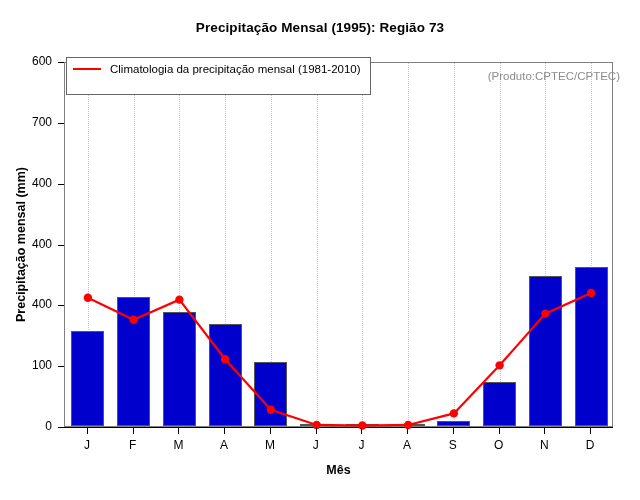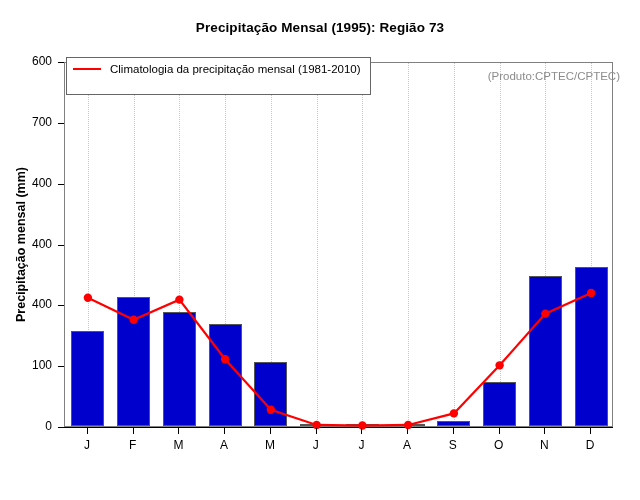--- a/index.html
+++ b/index.html
@@ -294,20 +294,21 @@
       <div class="xtick-label" style="left: 452.875px;">S</div>
       <div class="xtick-mark" style="left: 498.625px;"></div>
       <div class="xtick-label" style="left: 498.625px;">O</div>
       <div class="xtick-mark" style="left: 544.375px;"></div>
       <div class="xtick-label" style="left: 544.375px;">N</div>
       <div class="xtick-mark" style="left: 590.125px;"></div>
       <div class="xtick-label" style="left: 590.125px;">D</div>
     </div>
 
   <div id="ylabel">Precipitação mensal (mm)</div>
+  <div id="xlabel">Mês</div>
 
   <div id="legend">
     <span id="legend-swatch" style="border-top-color: rgb(255, 0, 0);"></span>
     <span id="legend-label">Climatologia da precipitação mensal (1981-2010)</span>
   </div>
 
   <div id="watermark">(Produto:CPTEC/CPTEC)</div>
 
 </div>
 

